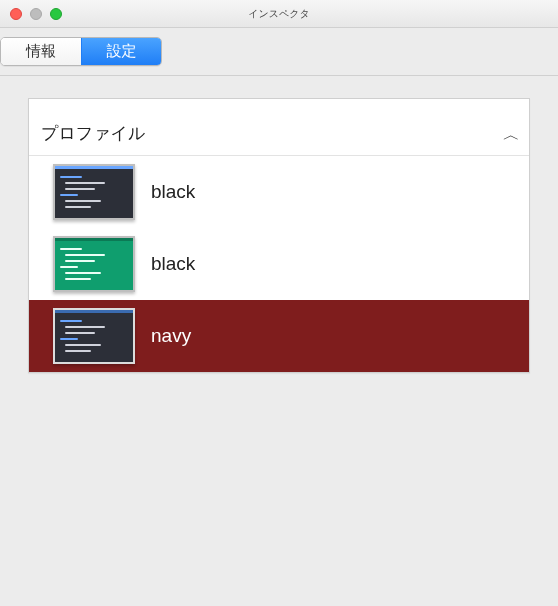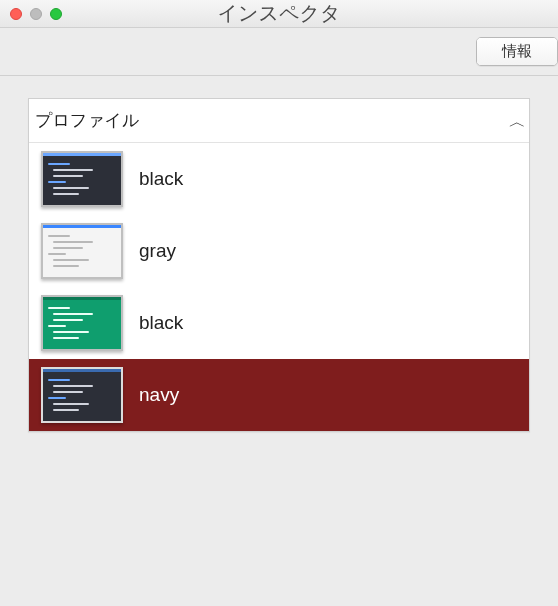--- a/index.html
+++ b/index.html
@@ -27,29 +27,29 @@
     padding-left: 10px;
   }
   .tl { width: 12px; height: 12px; border-radius: 50%; }
   .tl-close { background: #ff5f57; border: 0.5px solid #e24640; }
   .tl-min   { background: #bdbdbd; border: 0.5px solid #a9a9a9; }
   .tl-max   { background: #28c840; border: 0.5px solid #1fa531; }
   .window-title {
     position: absolute;
     left: 0; right: 0;
     text-align: center;
-    font-size: 20px;
+    font-size: 10px;
     color: #4a4a4a;
     pointer-events: none;
   }
   
   .seg-row {
     height: 48px;
     display: flex;
-    justify-content: flex-end;
+    justify-content: flex-start;
     align-items: center;
     border-bottom: 1px solid #d0d0d0;
   }
   .segmented {
     display: flex;
     border: 1px solid #b8b8b8;
     border-radius: 5px;
     overflow: hidden;
     background: #fff;
     box-shadow: 0 1px 0 rgba(0,0,0,0.05);
@@ -74,31 +74,32 @@
   .panel {
     margin: 22px 28px 0 28px;
     background: #ffffff;
     border: 1px solid #cfcfcf;
     box-shadow: 0 1px 1px rgba(0,0,0,0.05);
   }
   .section-header {
     display: flex;
     justify-content: space-between;
     align-items: center;
-    padding: 10px 6px;
+    padding: 10px 12px;
     border-bottom: 1px solid #e3e3e3;
     font-size: 17px;
+    margin-top: 13px;
   }
   .chev { font-size: 16px; color: #333; }
   .profile-list {}
   .profile-item {
     display: flex;
     align-items: center;
     gap: 16px;
-    padding: 8px 12px;
+    padding: 8px 24px;
     font-size: 19px;
   }
   .profile-item.selected {
     background: #7f1d1d;
     color: #fff;
   }
   
   .thumb {
     width: 82px;
     height: 56px;
@@ -159,20 +160,21 @@
     <div class="tl tl-close"></div>
     <div class="tl tl-min"></div>
     <div class="tl tl-max"></div>
   </div>
   <div class="window-title">インスペクタ</div>
 </div>
 
 <div class="seg-row">
   <div class="segmented">
     <button class="seg-btn">情報</button>
+    <button class="seg-btn active">設定</button>
   </div>
 </div>
 
 <div class="panel">
   <div class="section-header">
     <span>プロファイル</span>
     <span class="chev" style="transform: rotate(90deg); display: inline-block;">〈</span>
   </div>
   <div class="profile-list" id="profile-list">
       <div class="profile-item">
@@ -180,33 +182,20 @@
           <div class="body"></div>
           <div class="topbar"></div>
           <div class="line accent l1"></div>
           <div class="line l2"></div>
           <div class="line l3"></div>
           <div class="line accent l4"></div>
           <div class="line l5"></div>
           <div class="line l6"></div>
         </div>
         <span>black</span>
-      </div>
-      <div class="profile-item">
-        <div class="thumb theme-gray">
-          <div class="body"></div>
-          <div class="topbar"></div>
-          <div class="line accent l1"></div>
-          <div class="line l2"></div>
-          <div class="line l3"></div>
-          <div class="line accent l4"></div>
-          <div class="line l5"></div>
-          <div class="line l6"></div>
-        </div>
-        <span>gray</span>
       </div>
       <div class="profile-item">
         <div class="thumb theme-green">
           <div class="body"></div>
           <div class="topbar"></div>
           <div class="line accent l1"></div>
           <div class="line l2"></div>
           <div class="line l3"></div>
           <div class="line accent l4"></div>
           <div class="line l5"></div>

